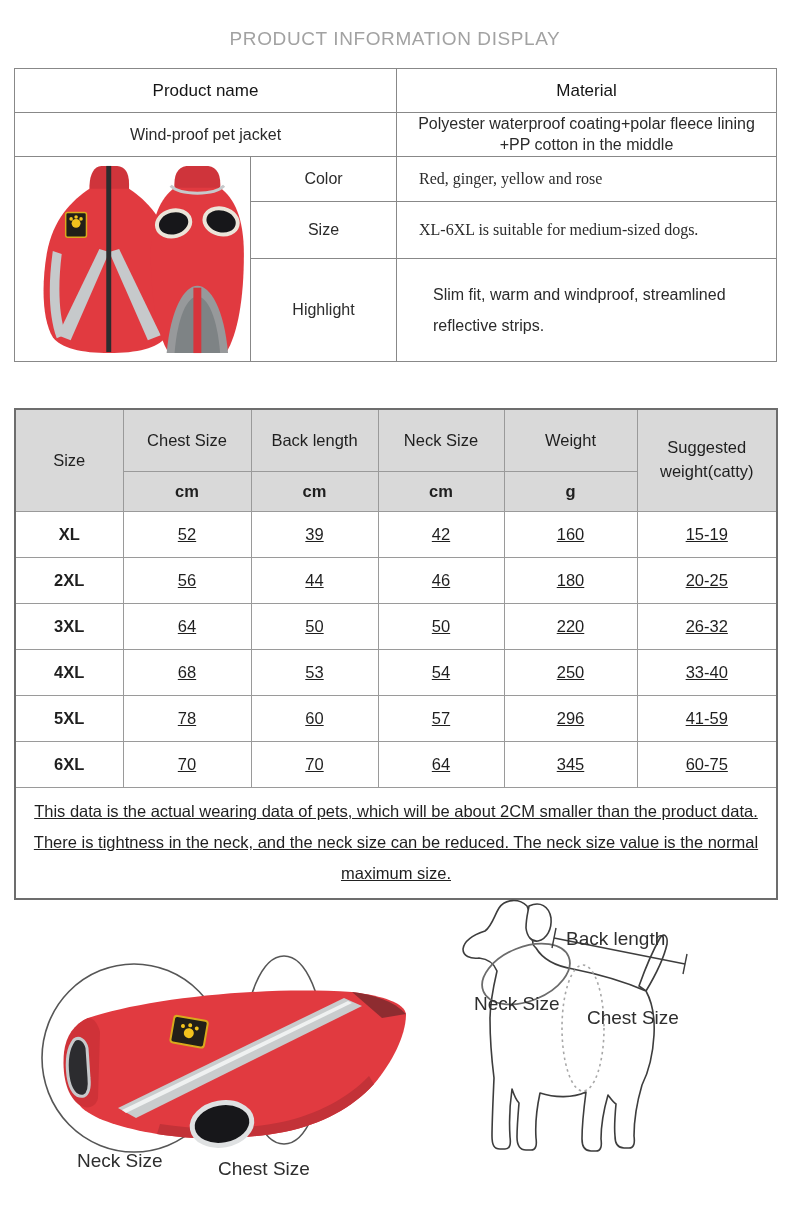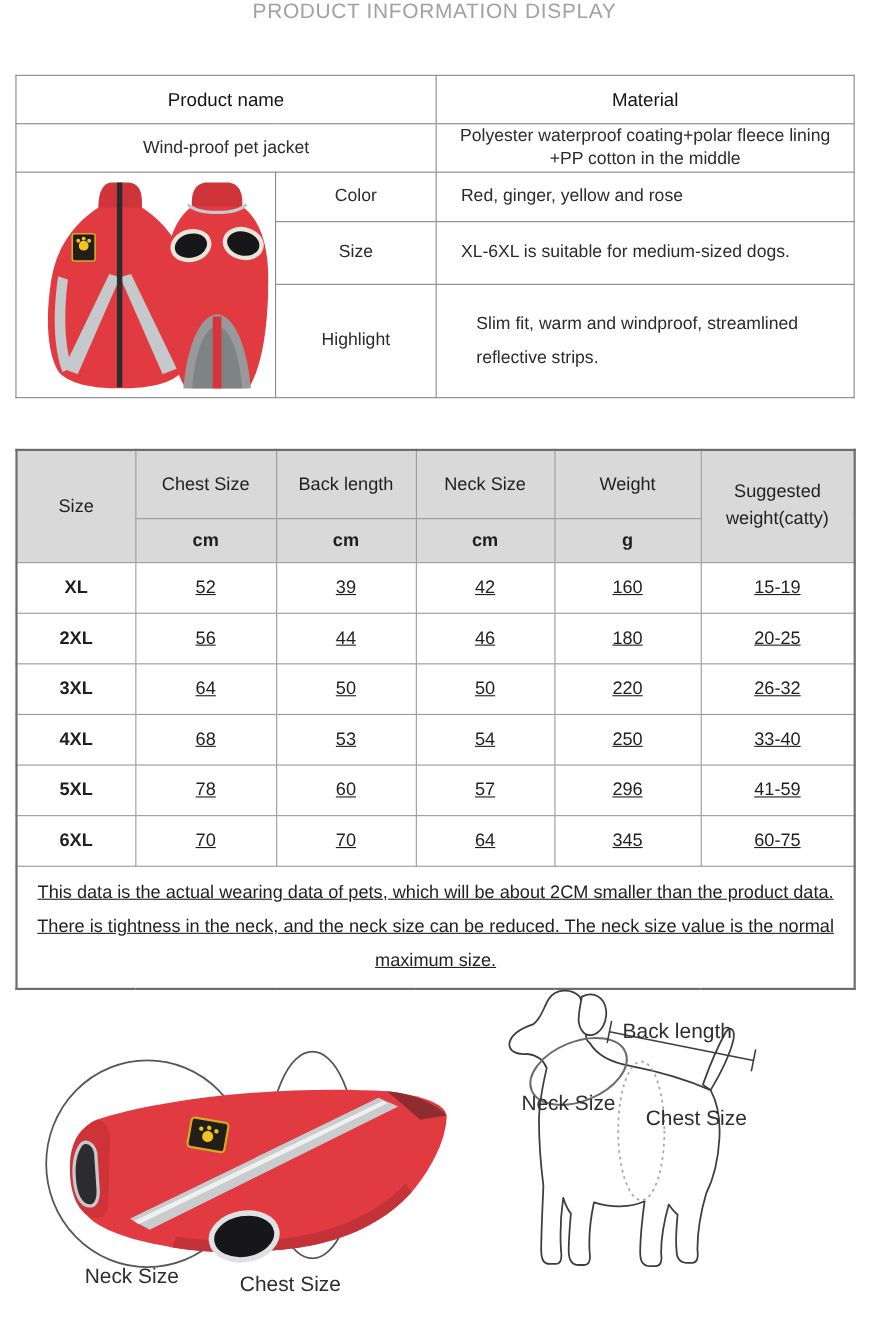--- a/index.html
+++ b/index.html
@@ -1,32 +1,32 @@
 <!DOCTYPE html>
 <html><head>
 <meta charset="utf-8">
 <style>
   * { margin:0; padding:0; box-sizing:border-box; }
   html,body { background:#ffffff; }
   body { font-family:"Liberation Sans", sans-serif; color:#222; }
   .page { position:relative; width:790px; height:1217px; margin:0 auto; background:#fff; overflow:hidden; }
 
-  .page-title { position:absolute; top:0; left:0; width:100%; text-align:center;
+  .page-title { position:absolute; top:28px; left:0; width:100%; text-align:center;
     font-size:19px; color:#a2a2a2; letter-spacing:.6px; }
 
   table { border-collapse:collapse; table-layout:fixed; }
   td { vertical-align:middle; text-align:center; }
 
   
   .info-wrap { position:absolute; left:14px; top:68px; }
   .info-tbl { width:762px; }
   .info-tbl td { border:1px solid #888; font-size:16px; color:#2b2b2b; }
   .info-tbl .hdr { font-size:17px; color:#141414; }
   .r1 { height:44px; } .r2 { height:44px; } .r3 { height:43px; } .r4 { height:55px; } .r5 { height:99px; }
-  .val-left { text-align:left; padding-left:22px; }
+  .val-left { text-align:left; padding-left:22px;font-family:Liberation Serif, serif; }
   .material-cell { font-size:15.5px; line-height:1.3; padding:0 8px; }
   .highlight-val { text-align:left; padding:0 30px 0 36px; line-height:1.95; }
   .img-cell { padding:3px; }
   .img-cell svg { display:block; margin:0 auto; }
 
   
   .size-wrap { position:absolute; left:14px; top:408px; }
   .size-tbl { width:762px; border:2px solid #6d6d6d; }
   .size-tbl td { border:1px solid #9a9a9a; font-size:16.5px; color:#1f1f1f; }
   .size-tbl .hd { background:#d9d9d9; }

